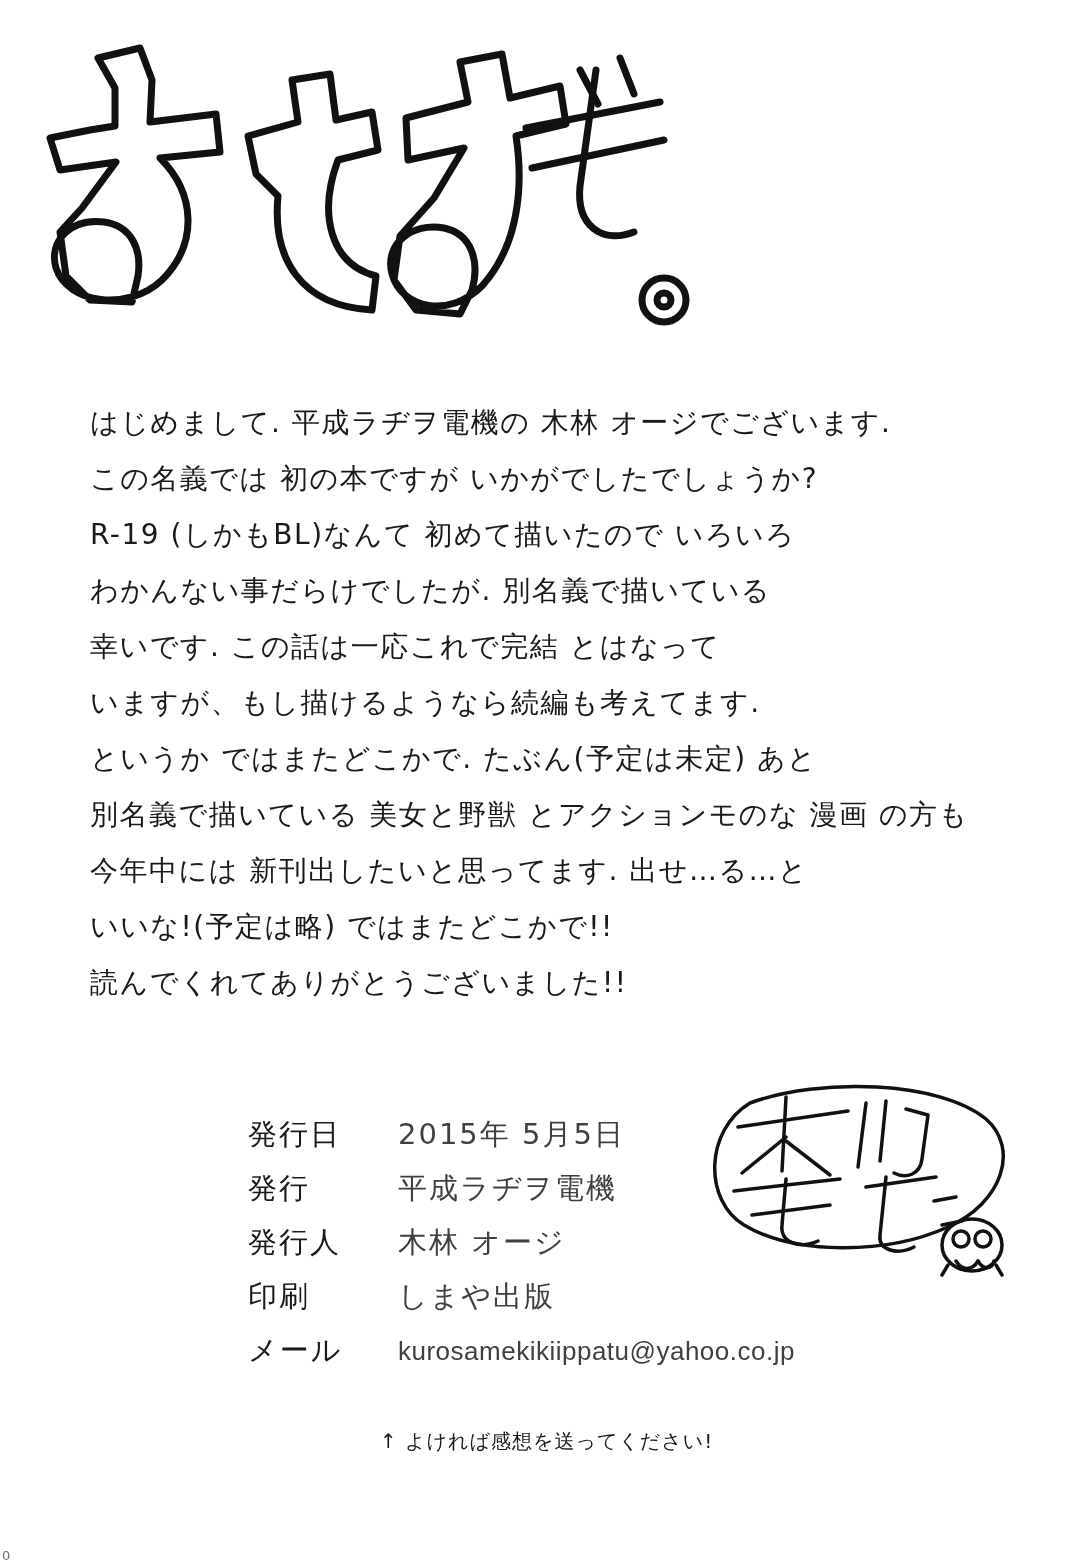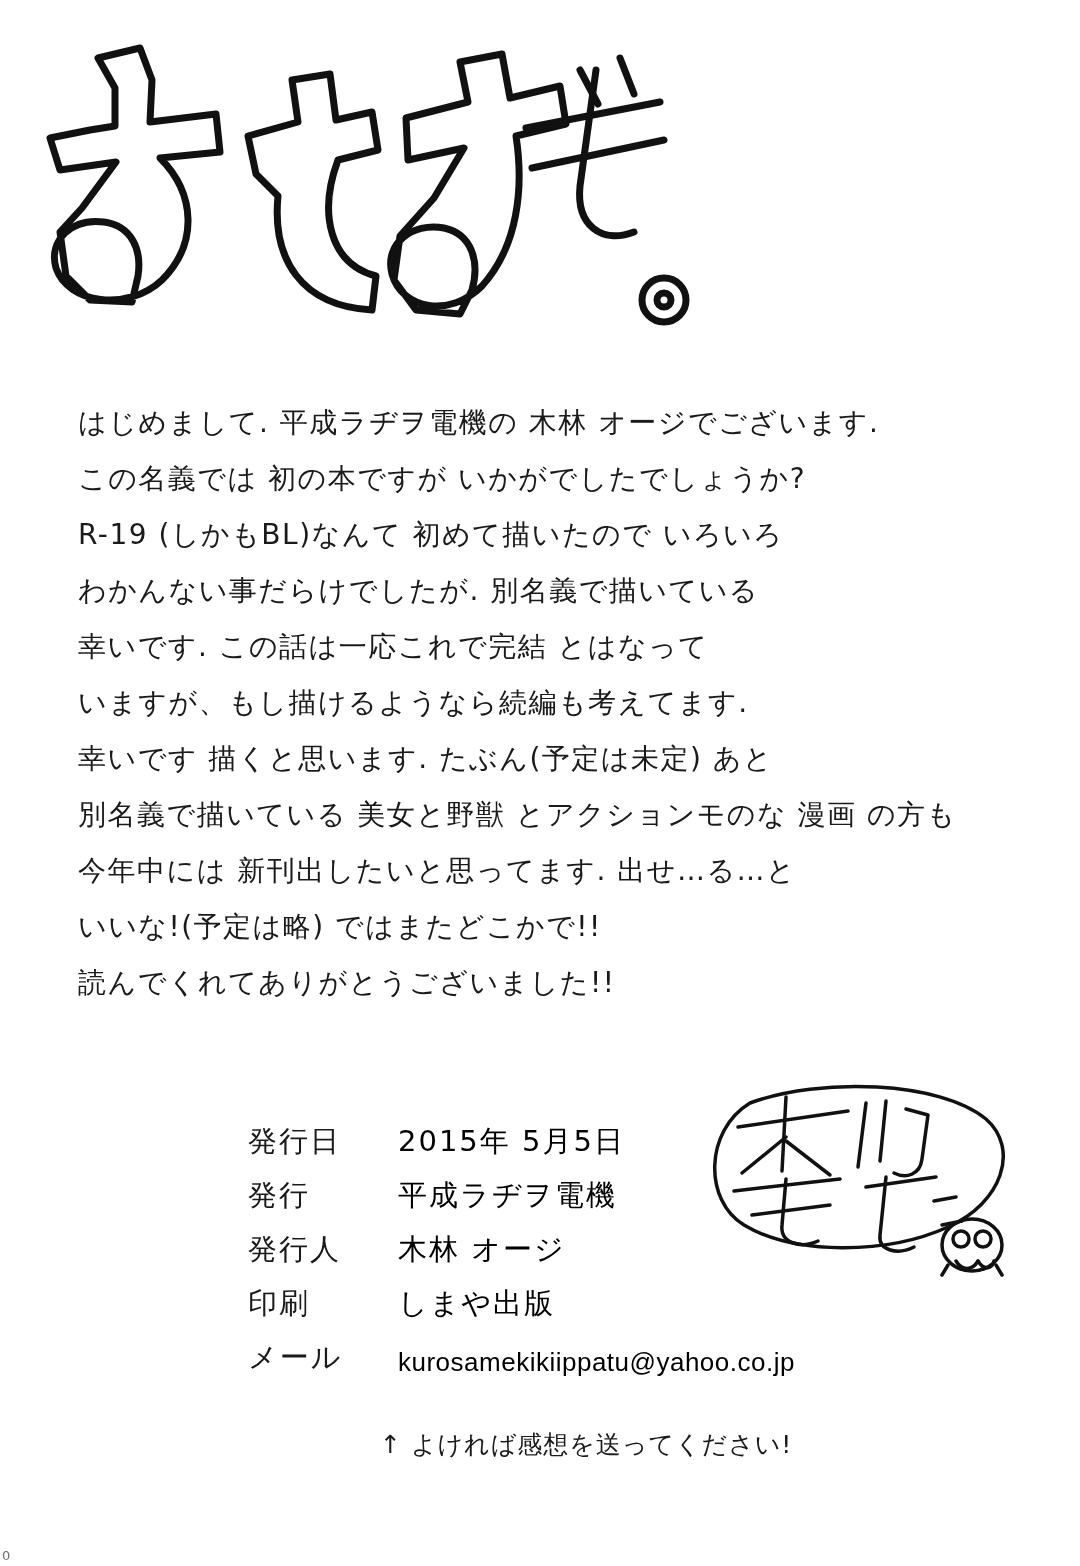--- a/index.html
+++ b/index.html
@@ -37,57 +37,58 @@
     top: 395px;
     width: 930px;
   }
   #body-text .line {
     font-size: 28px;
     line-height: 56px;
     letter-spacing: 1.5px;
     color: #1a1a1a;
     white-space: pre;
     font-family: "DejaVu Sans", sans-serif;
+    margin-left: 12px;
   }
 
   
   #colophon {
     position: absolute;
     left: 248px;
     top: 1108px;
     width: 700px;
   }
   .colophon-row {
     display: flex;
-    align-items: flex-end;
+    align-items: center;
     height: 54px;
   }
   .colophon-label {
     width: 150px;
     font-size: 29px;
     letter-spacing: 2px;
     color: #1a1a1a;
     white-space: pre;
   }
   .colophon-value {
     font-size: 29px;
     letter-spacing: 2px;
-    color: #000000;
+    color: #404040;
     white-space: pre;
   }
   .colophon-row.mail .colophon-value {
     font-size: 26px;
     letter-spacing: 0.5px;
     font-family: Liberation Sans, sans-serif;
   }
   #mail-note {
     position: absolute;
     left: 380px;
     top: 1428px;
-    font-size: 25px;
+    font-size: 20px;
     letter-spacing: 1px;
     color: #1a1a1a;
     white-space: pre;
   }
 
   
   #signature {
     position: absolute;
     left: 690px;
     top: 1075px;
@@ -138,21 +139,21 @@
   </svg>
 </div>
 
 <div id="body-text">
   <div class="line">はじめまして. 平成ラヂヲ電機の 木林 オージでございます.</div>
   <div class="line">この名義では 初の本ですが いかがでしたでしょうか?</div>
   <div class="line">R-19 (しかもBL)なんて 初めて描いたので いろいろ</div>
   <div class="line">わかんない事だらけでしたが. 別名義で描いている</div>
   <div class="line">幸いです. この話は一応これで完結 とはなって</div>
   <div class="line">いますが、もし描けるようなら続編も考えてます.</div>
-  <div class="line">幸いです 描くと思います. たぶん(予定は未定) あと</div>
+  <div class="line">というか ではまたどこかで. たぶん(予定は未定) あと</div>
   <div class="line">別名義で描いている 美女と野獣 とアクションモのな 漫画 の方も</div>
   <div class="line">今年中には 新刊出したいと思ってます. 出せ…る…と</div>
   <div class="line">いいな!(予定は略) ではまたどこかで!!</div>
   <div class="line">読んでくれてありがとうございました!!</div>
 </div>
 
 <div id="colophon">
   <div class="colophon-row">
     <div class="colophon-label">発行日</div>
     <div class="colophon-value">2015年 5月5日</div>

